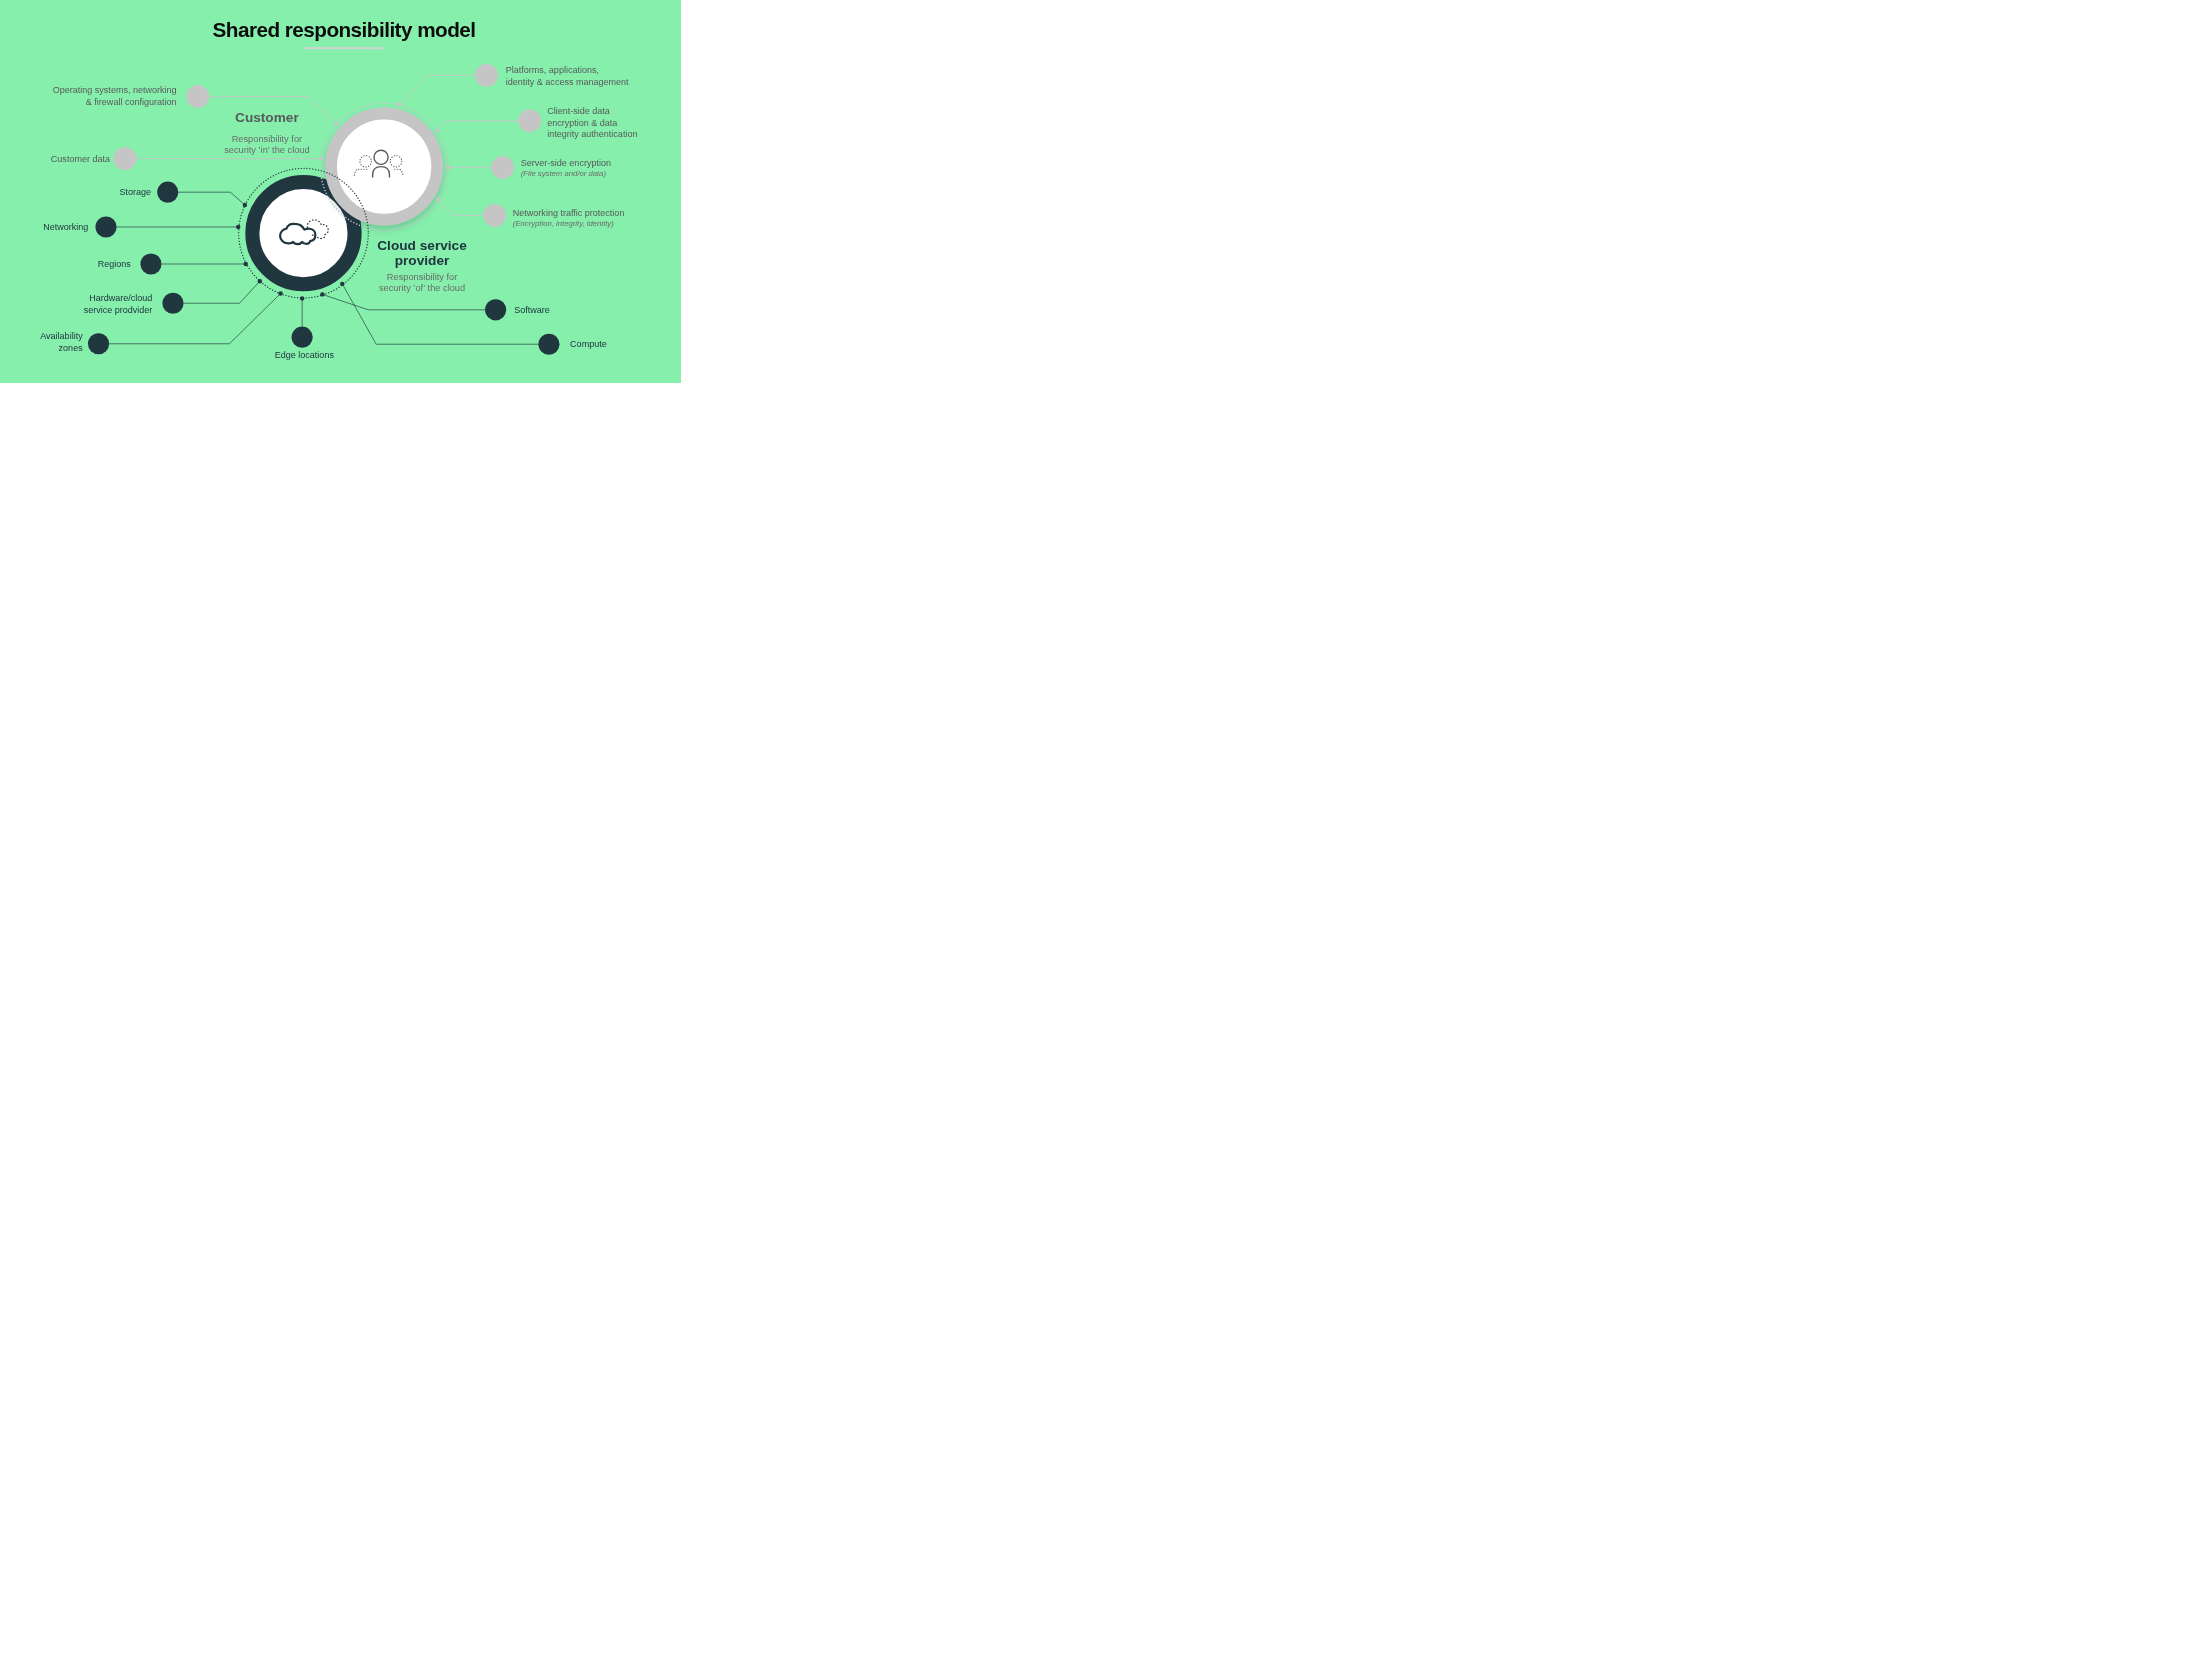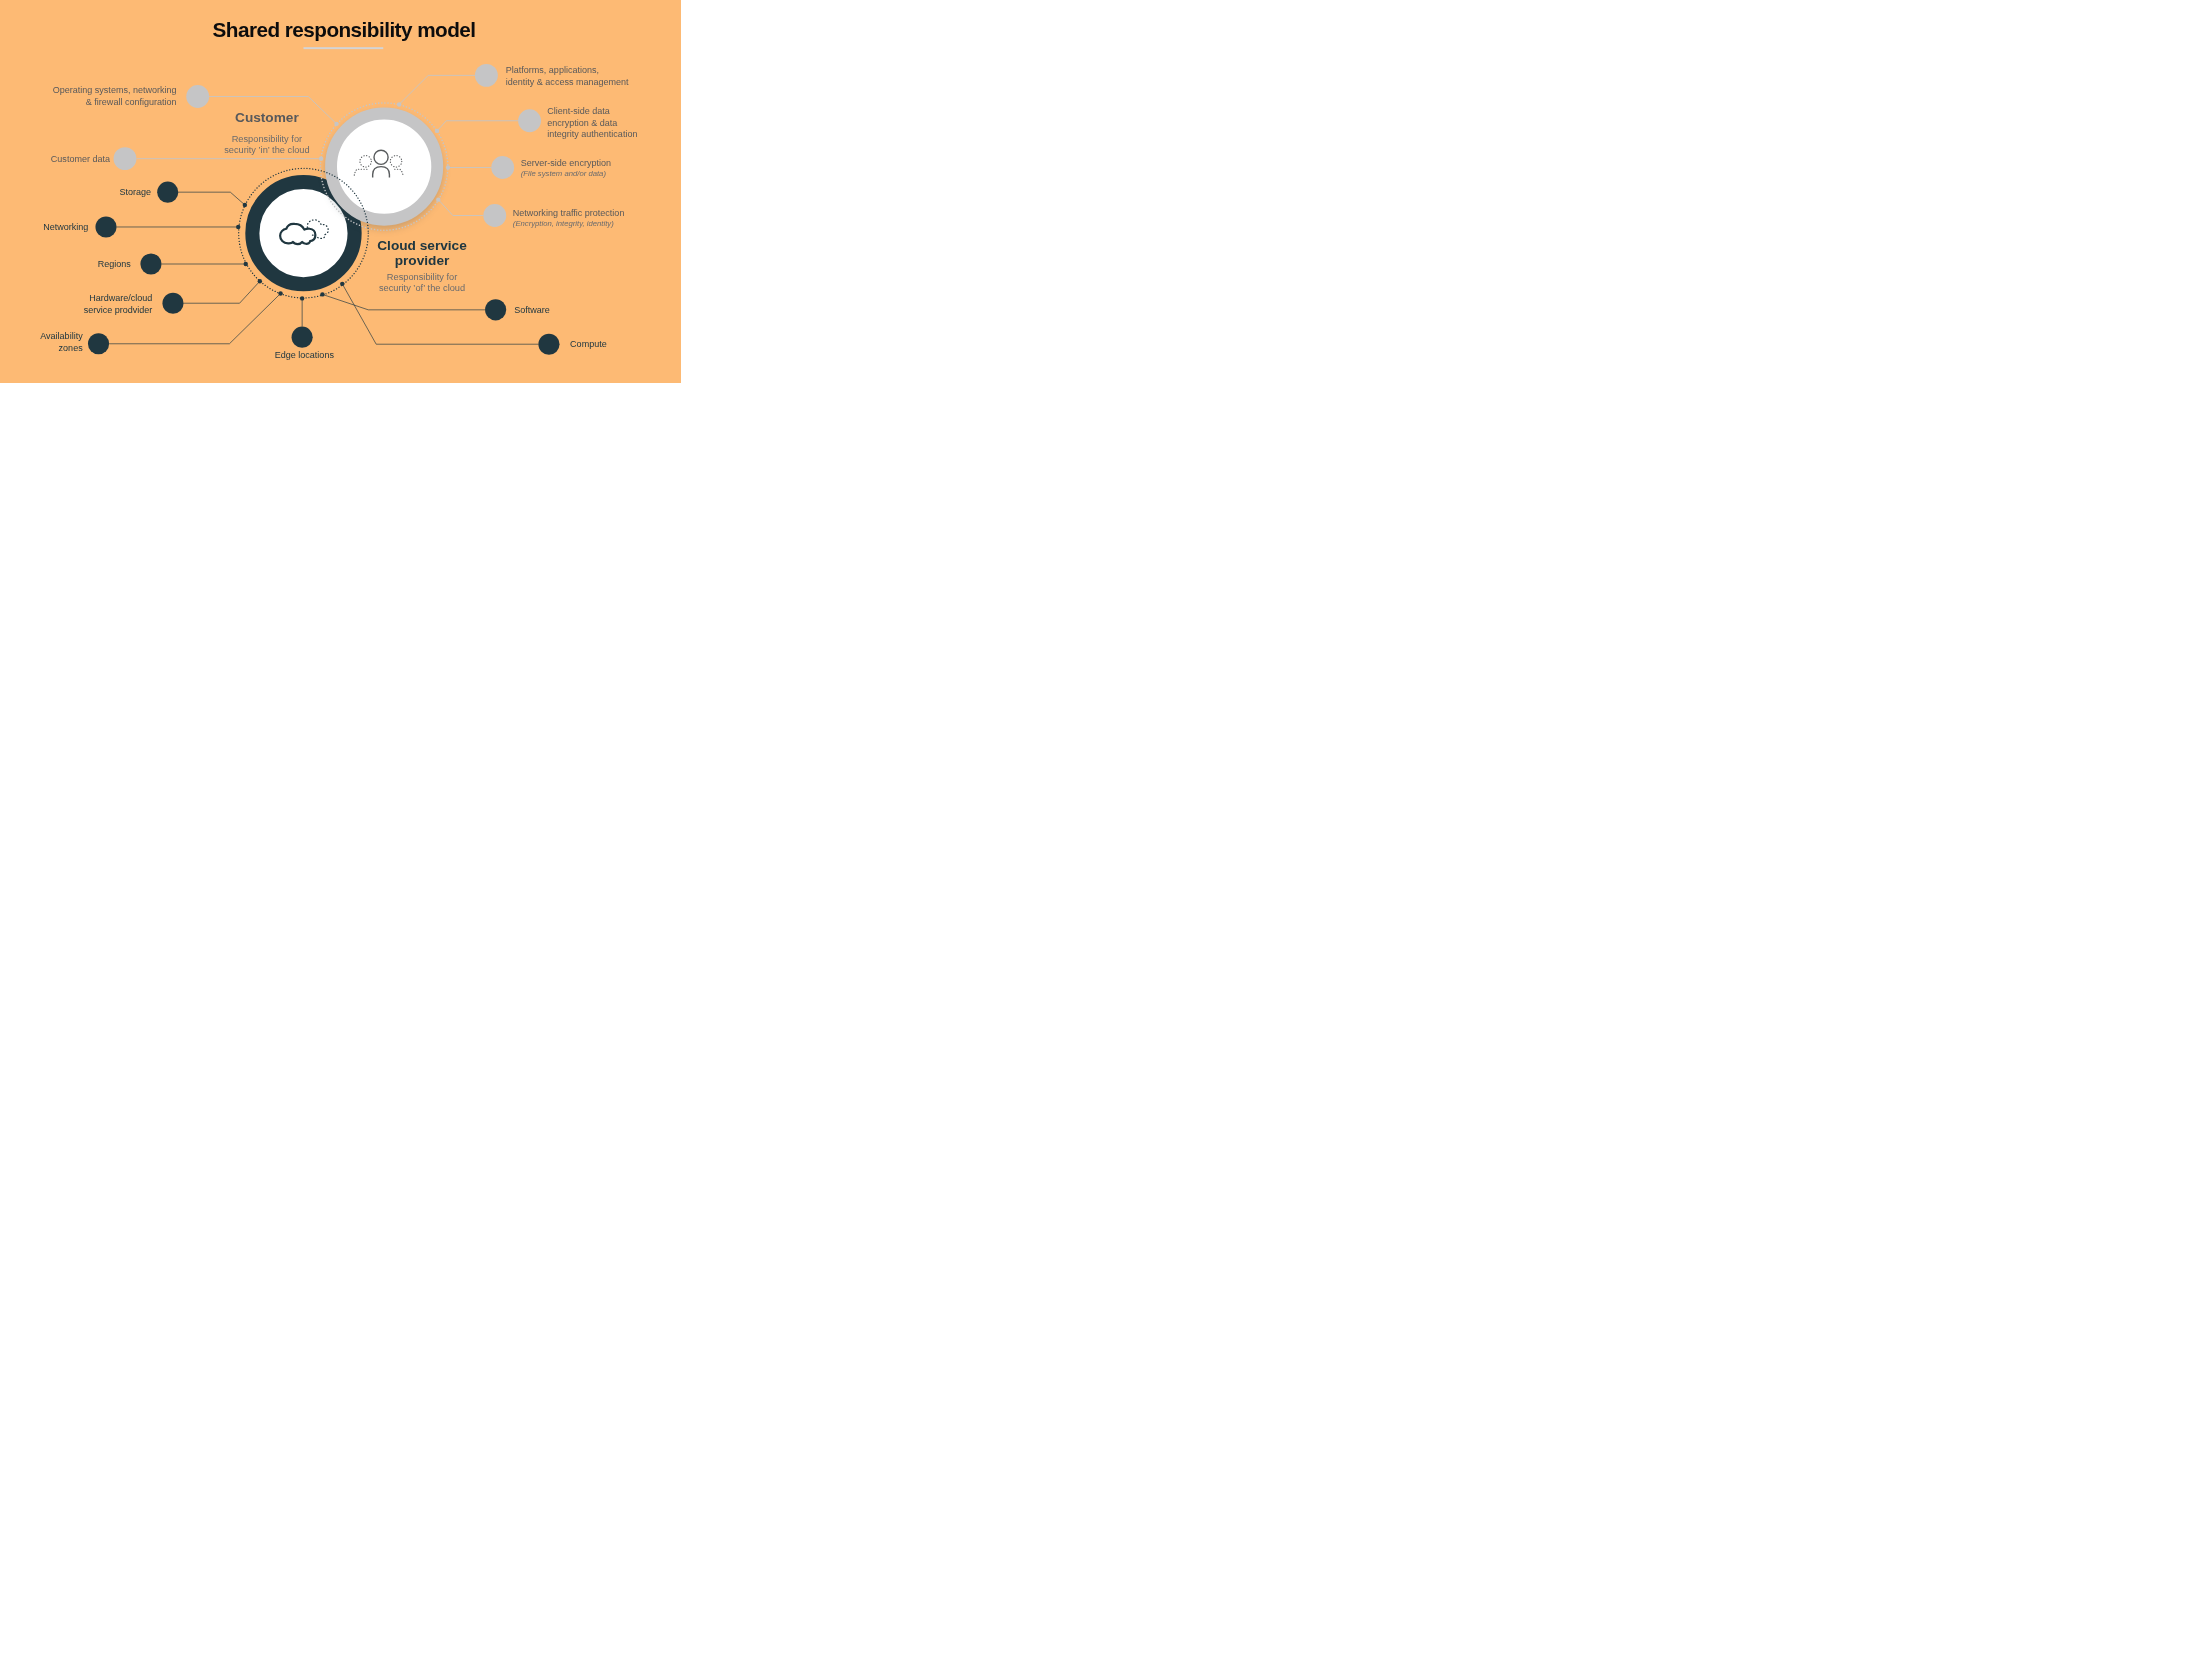--- a/index.html
+++ b/index.html
@@ -2,21 +2,21 @@
 <html style="--dark: #203740; --gray: #c5c5c6; --text_gray: #58595b; --subtitle_gray: #6a6b6d; --line_gray: #c4c5c6; --divider: #d4d4d5; --title: #0c0c0d;font-size:7px"><head>
 <meta charset="utf-8">
 <style>
   :root{
     --dark:#203740; --gray:#c5c5c6; --text_gray:#58595b; --subtitle_gray:#6a6b6d;
     --line_gray:#c4c5c6; --divider:#d4d4d5; --title:#0c0c0d; --icon_gray:#595c5e;
   }
   *{box-sizing:border-box}
   html,body{margin:0;padding:0;background:#fff}
   body{font-family:"Liberation Sans",sans-serif}
-  .stage{position:relative;width:681px;height:383px;background:#fdba74;overflow:hidden}
+  .stage{position:relative;width:681px;height:383px;background:#86efac;overflow:hidden}
   svg{display:block}
   text{font-family:"Liberation Sans",sans-serif}
   .t-title{font-size:47px;font-weight:bold;letter-spacing:-1.2px;fill:var(--title)}
   .t-heading-gray{font-size:31px;font-weight:bold;fill:var(--text_gray)}
   .t-heading-dark{font-size:31px;font-weight:bold;fill:var(--dark)}
   .t-sub{font-size:21px;fill:var(--subtitle_gray)}
   .t-label-gray{font-size:20.5px;fill:var(--text_gray)}
   .t-label-dark{font-size:20.5px;fill:var(--dark)}
   .t-note{font-size:17.5px;font-style:italic;fill:var(--subtitle_gray)}
   .ln-gray{stroke:var(--line_gray);stroke-width:2;fill:none}

